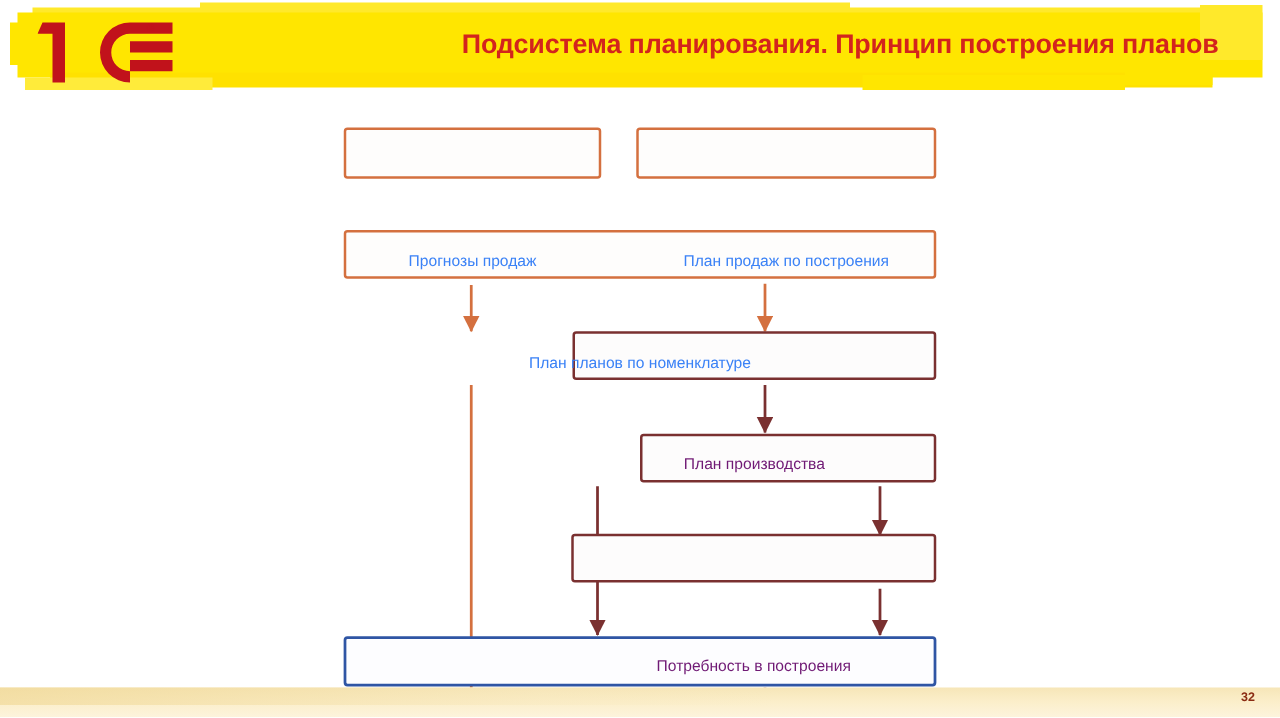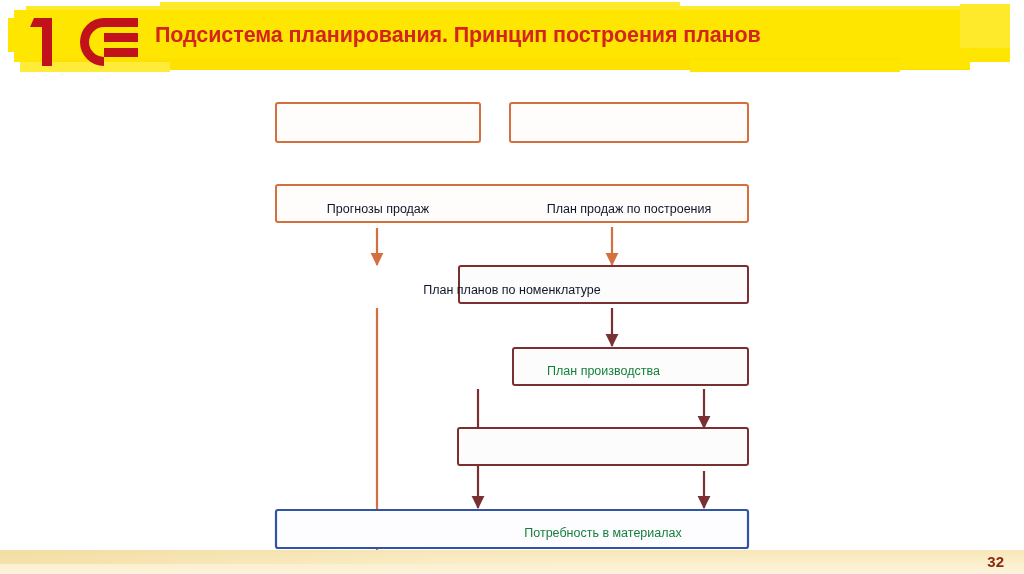--- a/index.html
+++ b/index.html
@@ -53,21 +53,21 @@
     color: #c1121b;
     font-size: 9px;
     font-family: "Liberation Serif", serif;
   }
 
   #slide-title {
     position: absolute;
     left: 155px;
     top: 23px;
     width: 820px;
-    text-align: left;
+    text-align: right;
     color: #d3241d;
     font-size: 21.5px;
     font-weight: bold;
     font-family: "Liberation Sans", sans-serif;
     letter-spacing: -0.1px;
     white-space: nowrap;
   }
 
   
   #diagram {
@@ -83,22 +83,22 @@
     position: absolute;
     display: flex;
     align-items: center;
     justify-content: center;
     text-align: center;
     font-family: "Liberation Sans", sans-serif;
     font-size: 12.5px;
     white-space: nowrap;
     pointer-events: none;
   }
-  .lvl-orange { color: #0f172a; }
-  .lvl-maroon { color: #15803d; }
+  .lvl-orange { color: #3b82f6; }
+  .lvl-maroon { color: #701a75; }
 
   
   #footer-band {
     position: absolute;
     left: 0;
     top: 550px;
     width: 1024px;
     height: 24px;
     background: linear-gradient(180deg,#f6e6b8 0%, #fbeec9 45%, #fdf4dd 100%);
   }
@@ -108,21 +108,21 @@
     top: 550px;
     width: 620px;
     height: 14px;
     background: linear-gradient(90deg, rgba(240,216,150,0.65) 0%, rgba(247,230,185,0.35) 70%, rgba(250,240,212,0) 100%);
   }
   #page-number {
     position: absolute;
     right: 20px;
     top: 553px;
     color: #8a2b12;
-    font-size: 15px;
+    font-size: 10px;
     font-weight: bold;
     font-family: "Liberation Sans", sans-serif;
   }
 </style>
 </head>
 <body>
 
 <div id="slide">
 
   <div id="header-band">
@@ -202,21 +202,21 @@
 
     <div class="node-label lvl-orange" style="left:276px; top:103px; width:204px; height:39px;">Прогнозы продаж</div>
 
     <div class="node-label lvl-orange" style="left:510px; top:103px; width:238px; height:39px;">План продаж по построения</div>
 
     <div class="node-label lvl-orange" style="left:276px; top:185px; width:472px; height:37px;">План планов по номенклатуре</div>
 
     <div class="node-label lvl-maroon" style="left:459px; top:266px; width:289px; height:37px;">План производства</div>
 
 
-    <div class="node-label lvl-maroon" style="left:458px; top:428px; width:290px; height:37px;">Потребность  в материалах</div>
+    <div class="node-label lvl-maroon" style="left:458px; top:428px; width:290px; height:37px;">Потребность  в построения</div>
 
   </div>
 
   <div id="footer-band"></div>
   <div id="footer-shade"></div>
   <div id="page-number">32</div>
 
 </div>
 
 </body></html>

